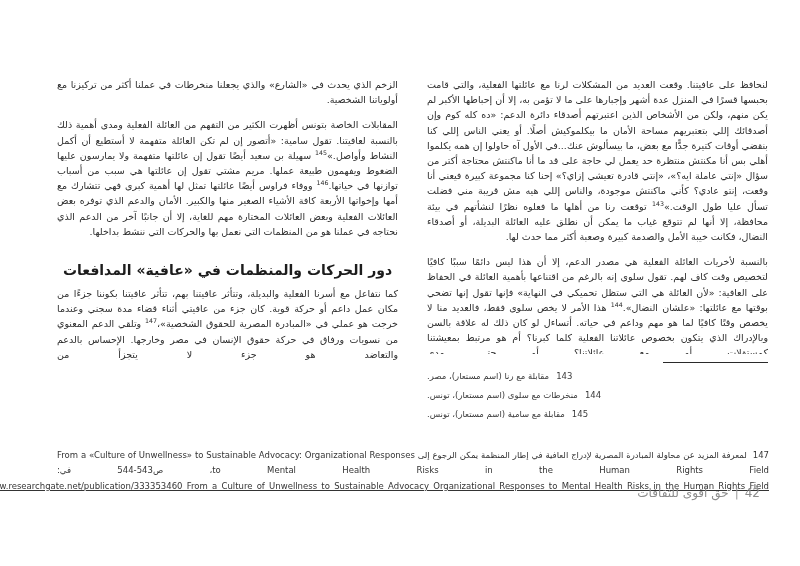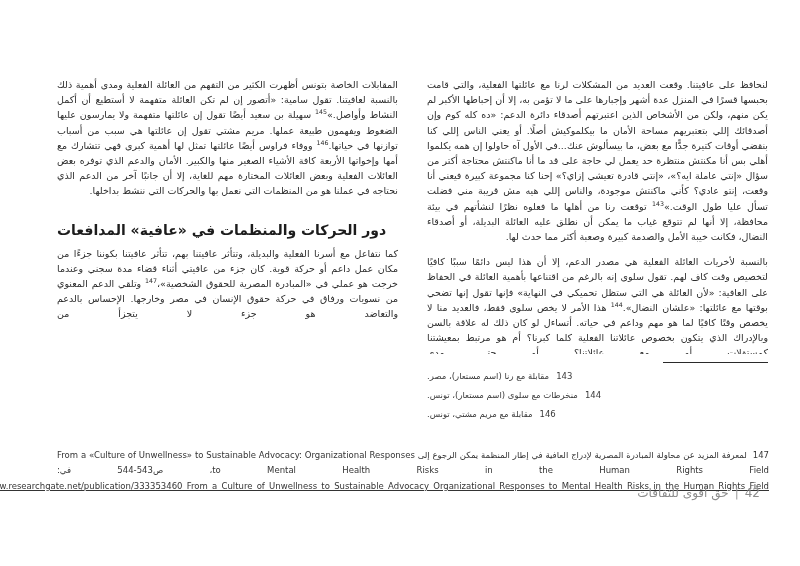--- a/index.html
+++ b/index.html
@@ -12,21 +12,21 @@
   .col-left{left:57px;}
   .par{
     margin:0 0 10px 0;font-size:9.5px;line-height:15.2px;
     text-align:justify;color:#2d2d2d;
   }
   .par.cont{text-align-last:justify;}
   sup.fnref{font-size:6.3px;line-height:0;vertical-align:super;}
   .paras-clip{max-height:277px;overflow:hidden;}
   h2.heading{
     margin:22px 0 7px 0;font-size:14px;line-height:18px;font-weight:bold;color:#1c1c1c;
-    text-align:left;
+    text-align:center;
   }
   .fnblock{position:absolute;top:285px;right:0;left:0;direction:rtl;}
   .fn-rule{width:105px;height:1px;background:#2a2a2a;margin-bottom:4px;}
   .fn-row{font-size:8.5px;line-height:19px;color:#3a3a3a;text-align:left;}
   .fn-num{margin-inline-end:7px;}
   .fn-wide{
     position:absolute;left:57px;right:31px;top:448px;direction:rtl;
     font-size:8.5px;line-height:15.4px;text-align:justify;color:#343434;
   }
   .fn-wide .fn-num{margin-inline-end:6px;}
@@ -50,26 +50,27 @@
 
     <div class="fnblock">
       <div class="fn-rule"></div>
       <div class="fn-row">
         <span class="fn-num">143</span><span class="fn-text">مقابلة مع رنا (اسم مستعار)، مصر.</span>
       </div>
       <div class="fn-row">
         <span class="fn-num">144</span><span class="fn-text">منخرطات مع سلوى (اسم مستعار)، تونس.</span>
       </div>
       <div class="fn-row">
-        <span class="fn-num">146</span><span class="fn-text">مقابلة مع مريم مشتي، تونس.</span>
+        <span class="fn-num">145</span><span class="fn-text">مقابلة مع سامية (اسم مستعار)، تونس.</span>
       </div>
     </div>
   </div>
 
   <div class="col col-left">
+    <p class="par"><span>الزخم الذي يحدث في «الشارع» والذي يجعلنا منخرطات في عملنا أكثر من تركيزنا مع أولوياتنا الشخصية.</span></p>
     <p class="par"><span>المقابلات الخاصة بتونس أظهرت الكثير من التفهم من العائلة الفعلية ومدى أهمية ذلك بالنسبة لعافيتنا. تقول سامية: «أتصور إن لم تكن العائلة متفهمة لا أستطيع أن أكمل النشاط وأواصل.»</span><sup class="fnref">145</sup><span> سهيلة بن سعيد أيضًا تقول إن عائلتها متفهمة ولا يمارسون عليها الضغوط ويفهمون طبيعة عملها. مريم مشتي تقول إن عائلتها هي سبب من أسباب توازنها في حياتها.</span><sup class="fnref">146</sup><span> ووفاء فراوس أيضًا عائلتها تمثل لها أهمية كبرى فهي تتشارك مع أمها وإخواتها الأربعة كافة الأشياء الصغير منها والكبير. الأمان والدعم الذي توفره بعض العائلات الفعلية وبعض العائلات المختارة مهم للغاية، إلا أن جانبًا آخر من الدعم الذي نحتاجه في عملنا هو من المنظمات التي نعمل بها والحركات التي ننشط بداخلها.</span></p>
     <h2 class="heading">دور الحركات والمنظمات في «عافية» المدافعات</h2>
     <p class="par cont"><span>كما نتفاعل مع أسرنا الفعلية والبديلة، وتتأثر عافيتنا بهم، تتأثر عافيتنا بكوننا جزءًا من مكان عمل داعم أو حركة قوية. كان جزء من عافيتي أثناء قضاء مدة سجني وعندما خرجت هو عملي في «المبادرة المصرية للحقوق الشخصية»،</span><sup class="fnref">147</sup><span> وتلقي الدعم المعنوي من نسويات ورفاق في حركة حقوق الإنسان في مصر وخارجها. الإحساس بالدعم والتعاضد هو جزء لا يتجزأ من</span></p>
   </div>
 
   <div class="fn-wide">
     <span class="fn-num">147</span><span><span>لمعرفة المزيد عن محاولة المبادرة المصرية لإدراج العافية في إطار المنظمة يمكن الرجوع إلى </span><span>From a «Culture of Unwellness» to Sustainable Advocacy: Organizational Responses to Mental Health Risks in the Human Rights Field</span><span>، ص543-544 في: </span><a class="lnk">https://www.researchgate.net/publication/333353460_From_a_Culture_of_Unwellness_to_Sustainable_Advocacy_Organizational_Responses_to_Mental_Health_Risks_in_the_Human_Rights_Field</a></span>
   </div>
 
   <div class="footer">

